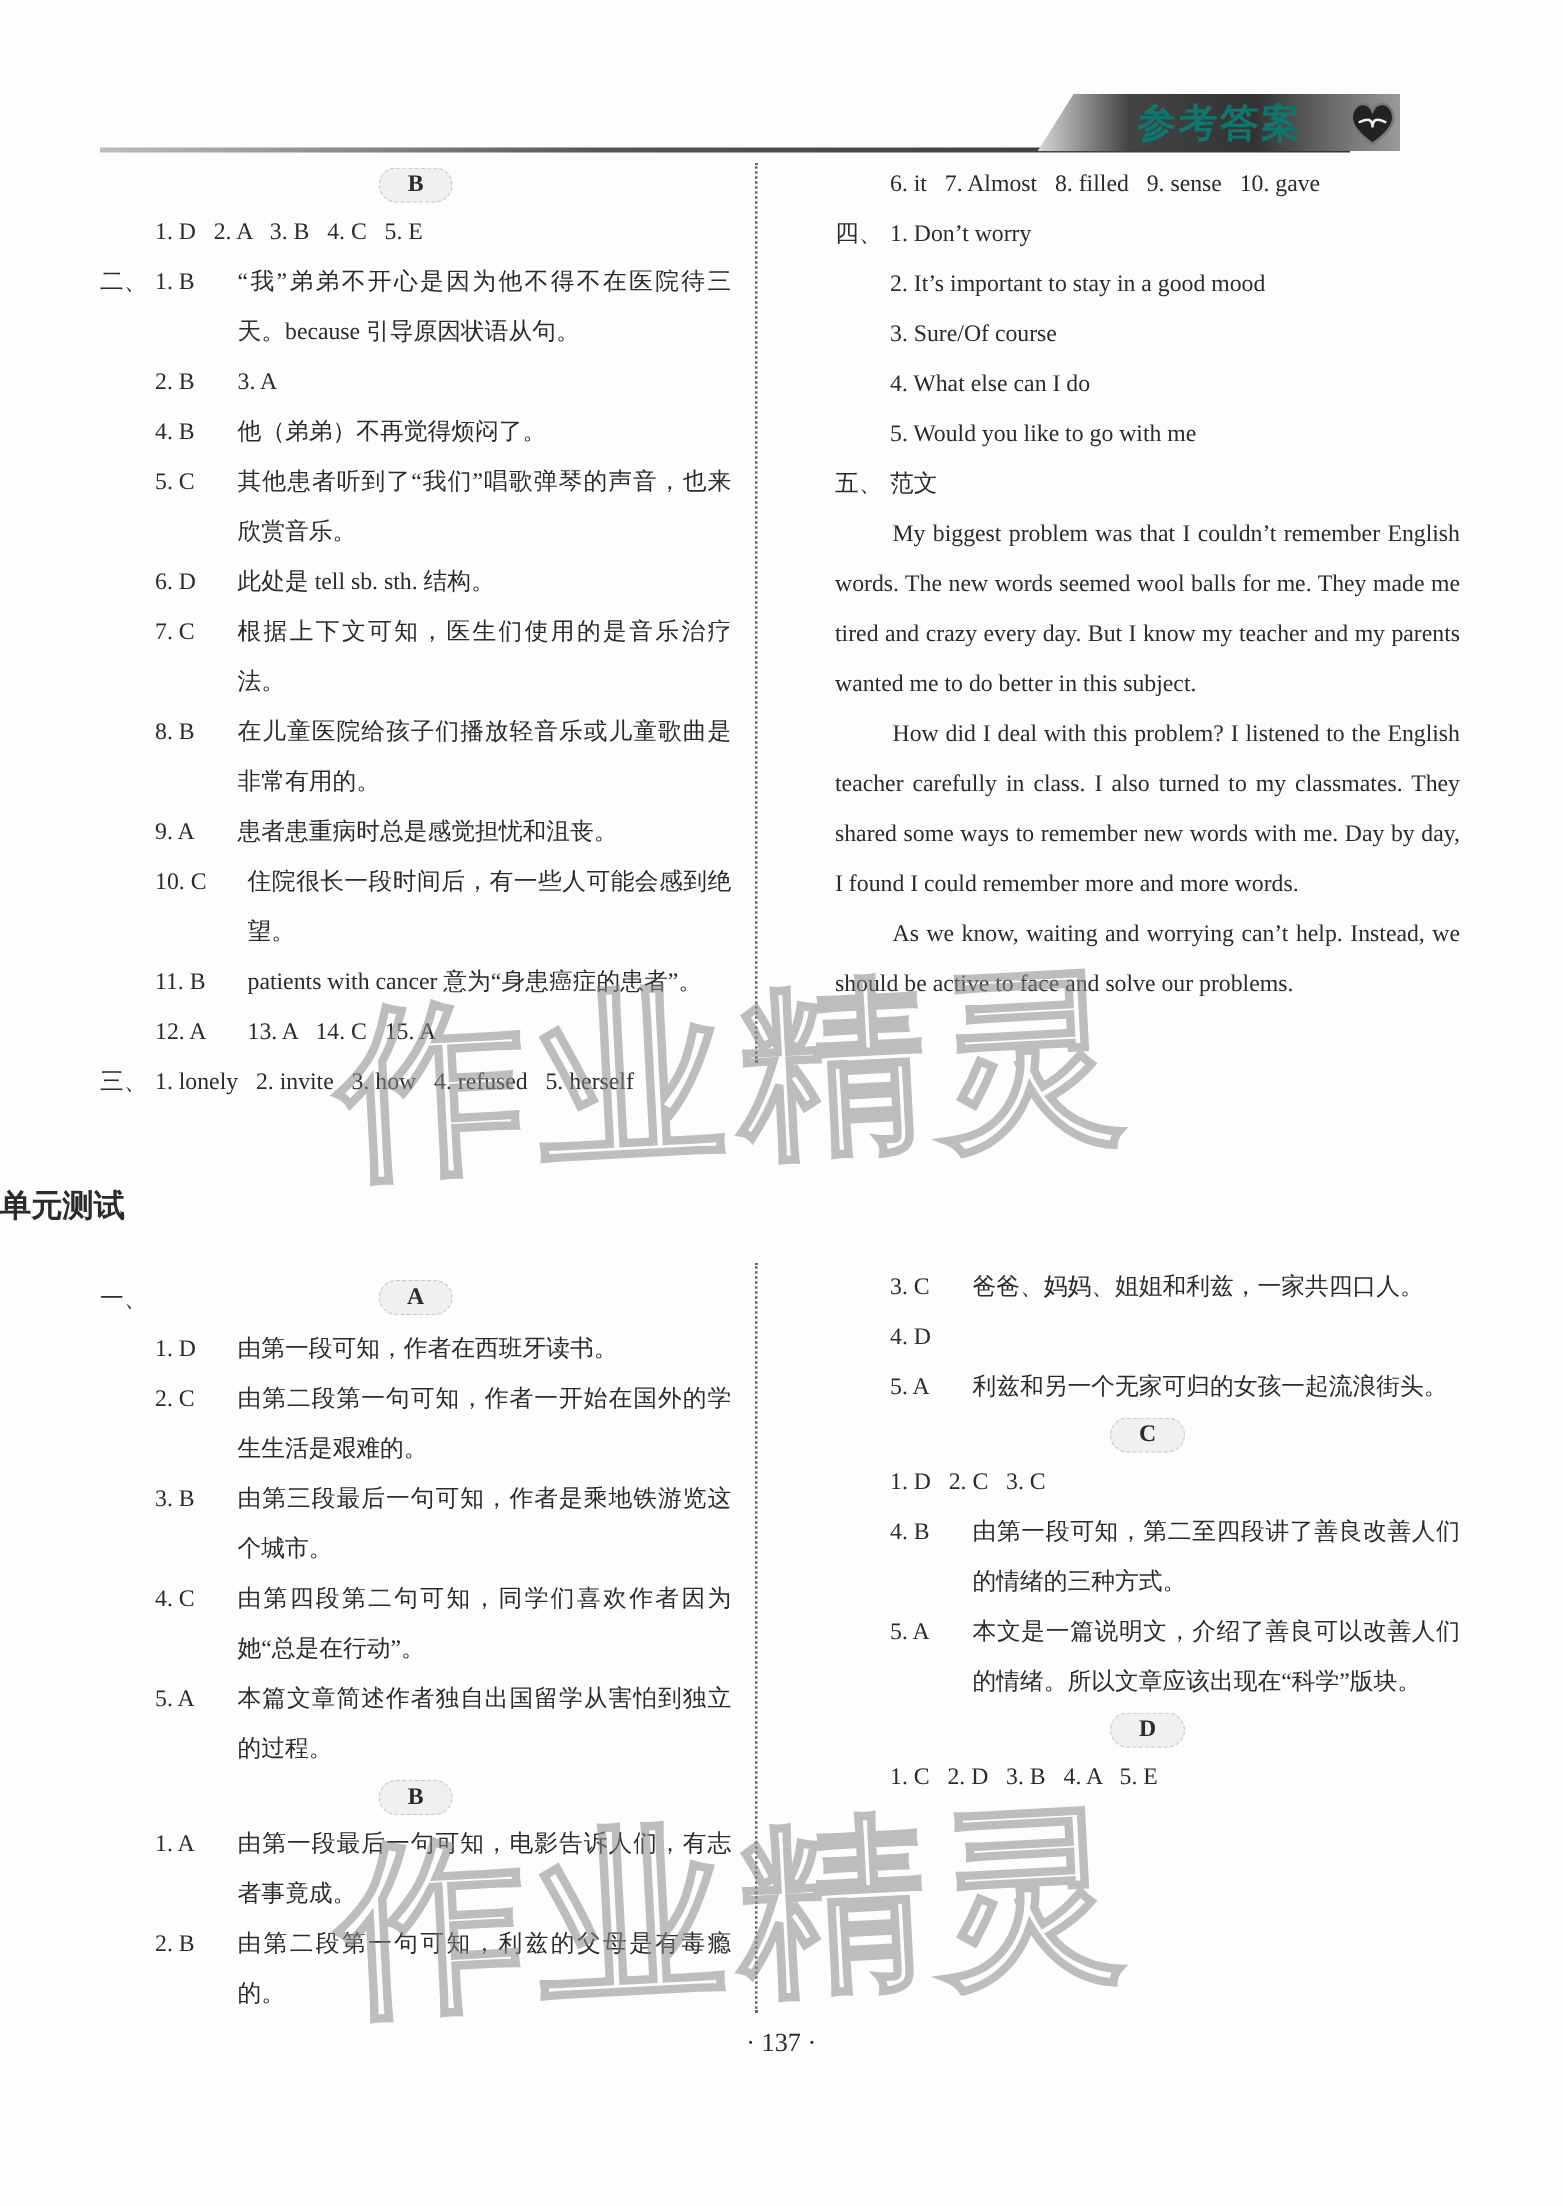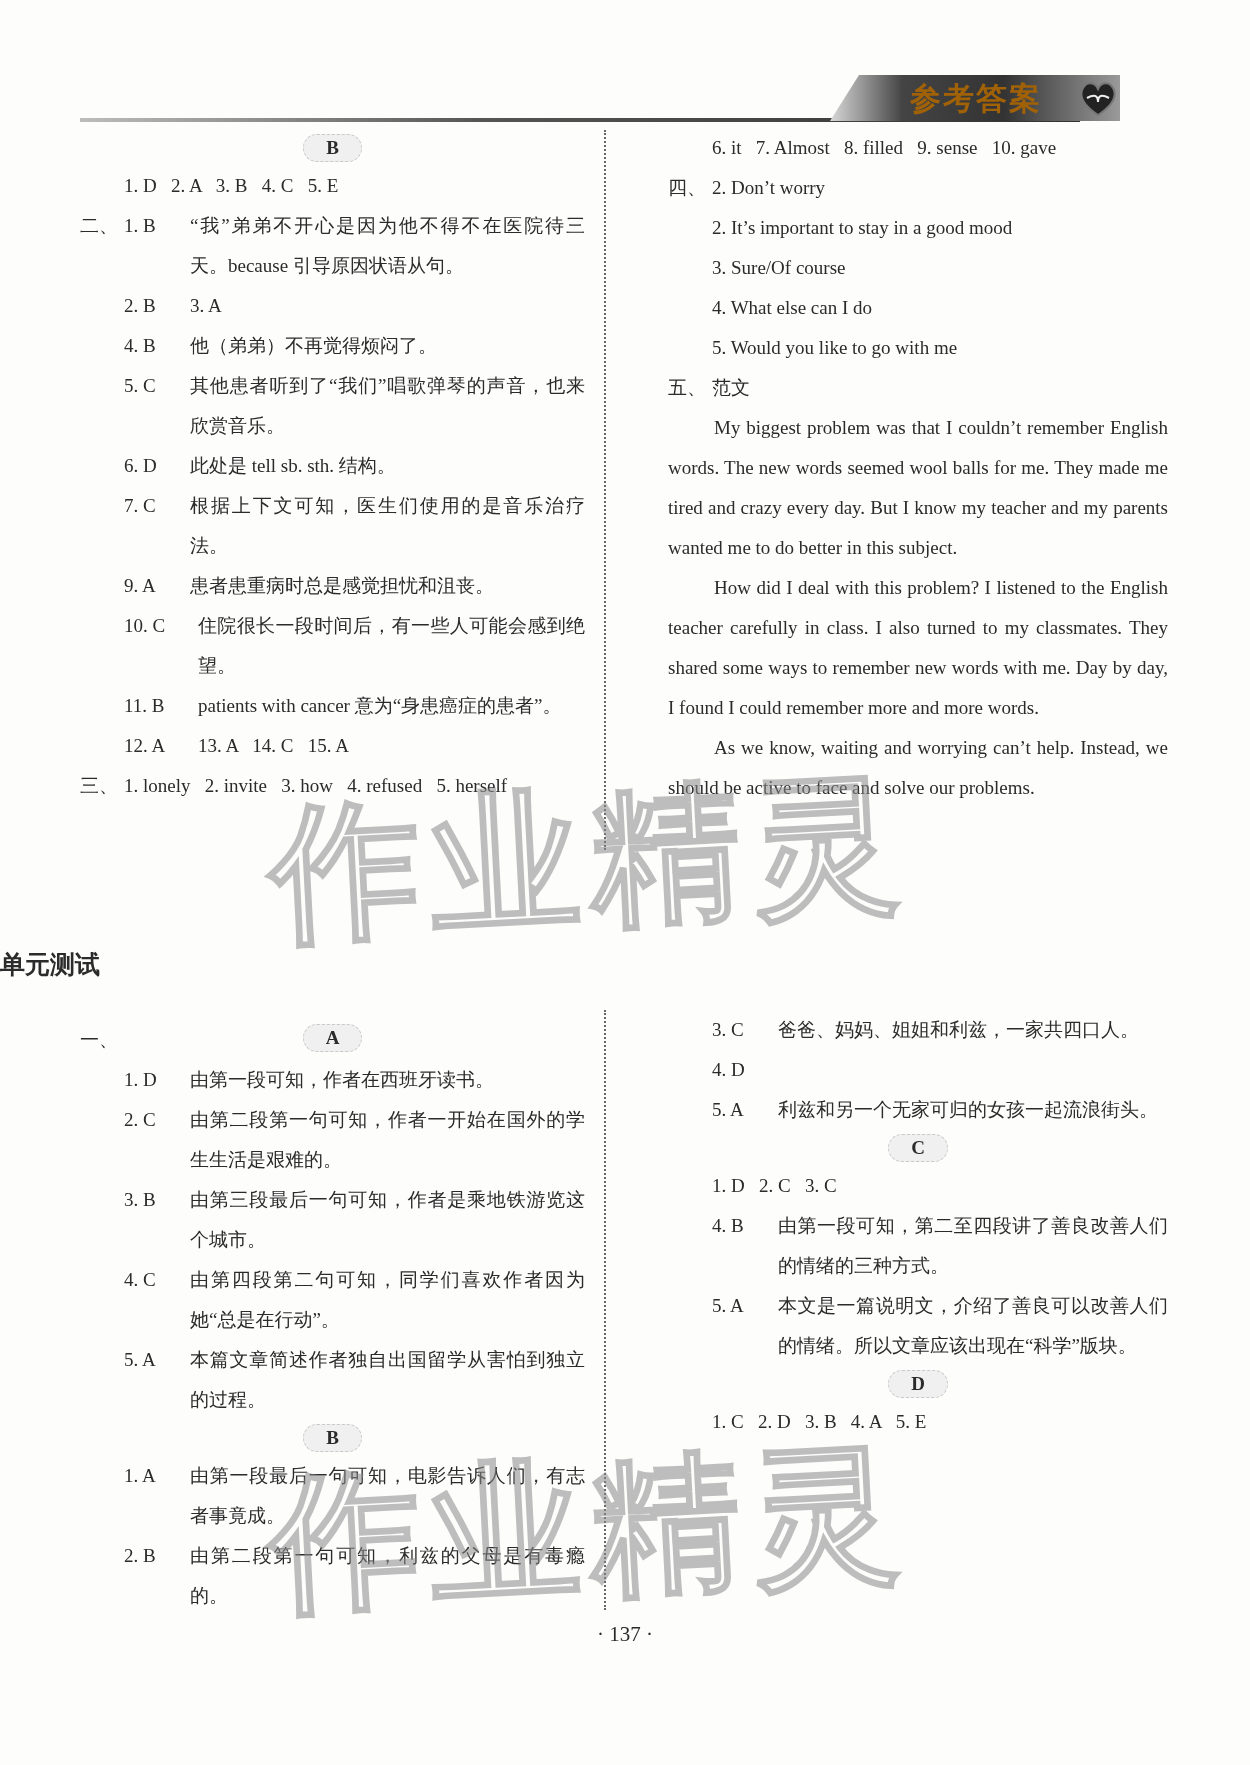--- a/index.html
+++ b/index.html
@@ -4,21 +4,21 @@
 <style>
   html,body{margin:0;padding:0;}
   body{width:1250px;height:1765px;background:#fdfdfc;position:relative;overflow:hidden;
        font-family:"Liberation Serif","DejaVu Serif",serif;color:#2b2b2b;}
   .header-line{position:absolute;left:80px;top:118px;width:1000px;height:4px;
        background:linear-gradient(90deg,#bdbdbd 0%,#555 40%,#333 100%);}
   .header-band{position:absolute;left:830px;top:75px;width:290px;height:46px;
        background:linear-gradient(90deg,#d8d8d8 0%,#444 25%,#333 60%,#9a9a9a 100%);
        clip-path:polygon(10% 0,100% 0,100% 100%,0 100%);}
   .header-title{position:absolute;left:910px;top:78px;font-family:"DejaVu Sans",sans-serif;
-       font-weight:bold;font-size:31px;color:#a16207;letter-spacing:2px;}
+       font-weight:bold;font-size:31px;color:#0f766e;letter-spacing:2px;}
   .header-heart{position:absolute;left:1078px;top:78px;width:40px;height:40px;}
   .col{position:absolute;top:130px;font-size:19px;line-height:40px;}
   .col-left{left:80px;width:505px;}
   .col-right{left:625px;width:500px;margin-left:43px;}
   .divider{position:absolute;left:604px;width:0;border-left:2px dotted #666;}
   .cloud{display:flex;justify-content:center;align-items:center;height:36px;margin:0;}
   .cloud span{display:inline-block;padding:0 22px;border-radius:16px;background:#f0f0f0;
        border:1px dashed #c9c9c9;font-weight:bold;font-size:19px;line-height:26px;}
   .row{display:flex;}
   .sec{width:44px;flex:none;}
@@ -69,20 +69,24 @@
   </div>
   <div class="row ind">
     <div class="num">6. D</div>
     <div class="txt">此处是 tell sb. sth. 结构。</div>
   </div>
   <div class="row ind">
     <div class="num">7. C</div>
     <div class="txt">根据上下文可知，医生们使用的是音乐治疗法。</div>
   </div>
   <div class="row ind">
+    <div class="num">8. B</div>
+    <div class="txt">在儿童医院给孩子们播放轻音乐或儿童歌曲是非常有用的。</div>
+  </div>
+  <div class="row ind">
     <div class="num">9. A</div>
     <div class="txt">患者患重病时总是感觉担忧和沮丧。</div>
   </div>
   <div class="row ind">
     <div class="num" style="width:74px;">10. C</div>
     <div class="txt">住院很长一段时间后，有一些人可能会感到绝望。</div>
   </div>
   <div class="row ind">
     <div class="num" style="width:74px;">11. B</div>
     <div class="txt">patients with cancer 意为“身患癌症的患者”。</div>
@@ -94,21 +98,21 @@
   <div class="row">
     <div class="sec">三、</div>
     <div class="txt" style="white-space:pre;">1. lonely   2. invite   3. how   4. refused   5. herself</div>
   </div>
 </div>
 
 <div class="col col-right" style="top:128px;">
   <div class="ind" style="white-space:pre;">6. it   7. Almost   8. filled   9. sense   10. gave</div>
   <div class="row">
     <div class="sec">四、</div>
-    <div class="txt">2. Don’t worry</div>
+    <div class="txt">1. Don’t worry</div>
   </div>
   <div class="ind">2. It’s important to stay in a good mood</div>
   <div class="ind">3. Sure/Of course</div>
   <div class="ind">4. What else can I do</div>
   <div class="ind">5. Would you like to go with me</div>
   <div class="row">
     <div class="sec">五、</div>
     <div class="txt">范文</div>
   </div>
   <div class="para">My biggest problem was that I couldn’t remember English words. The new words seemed wool balls for me. They made me tired and crazy every day. But I know my teacher and my parents wanted me to do better in this subject.</div>

